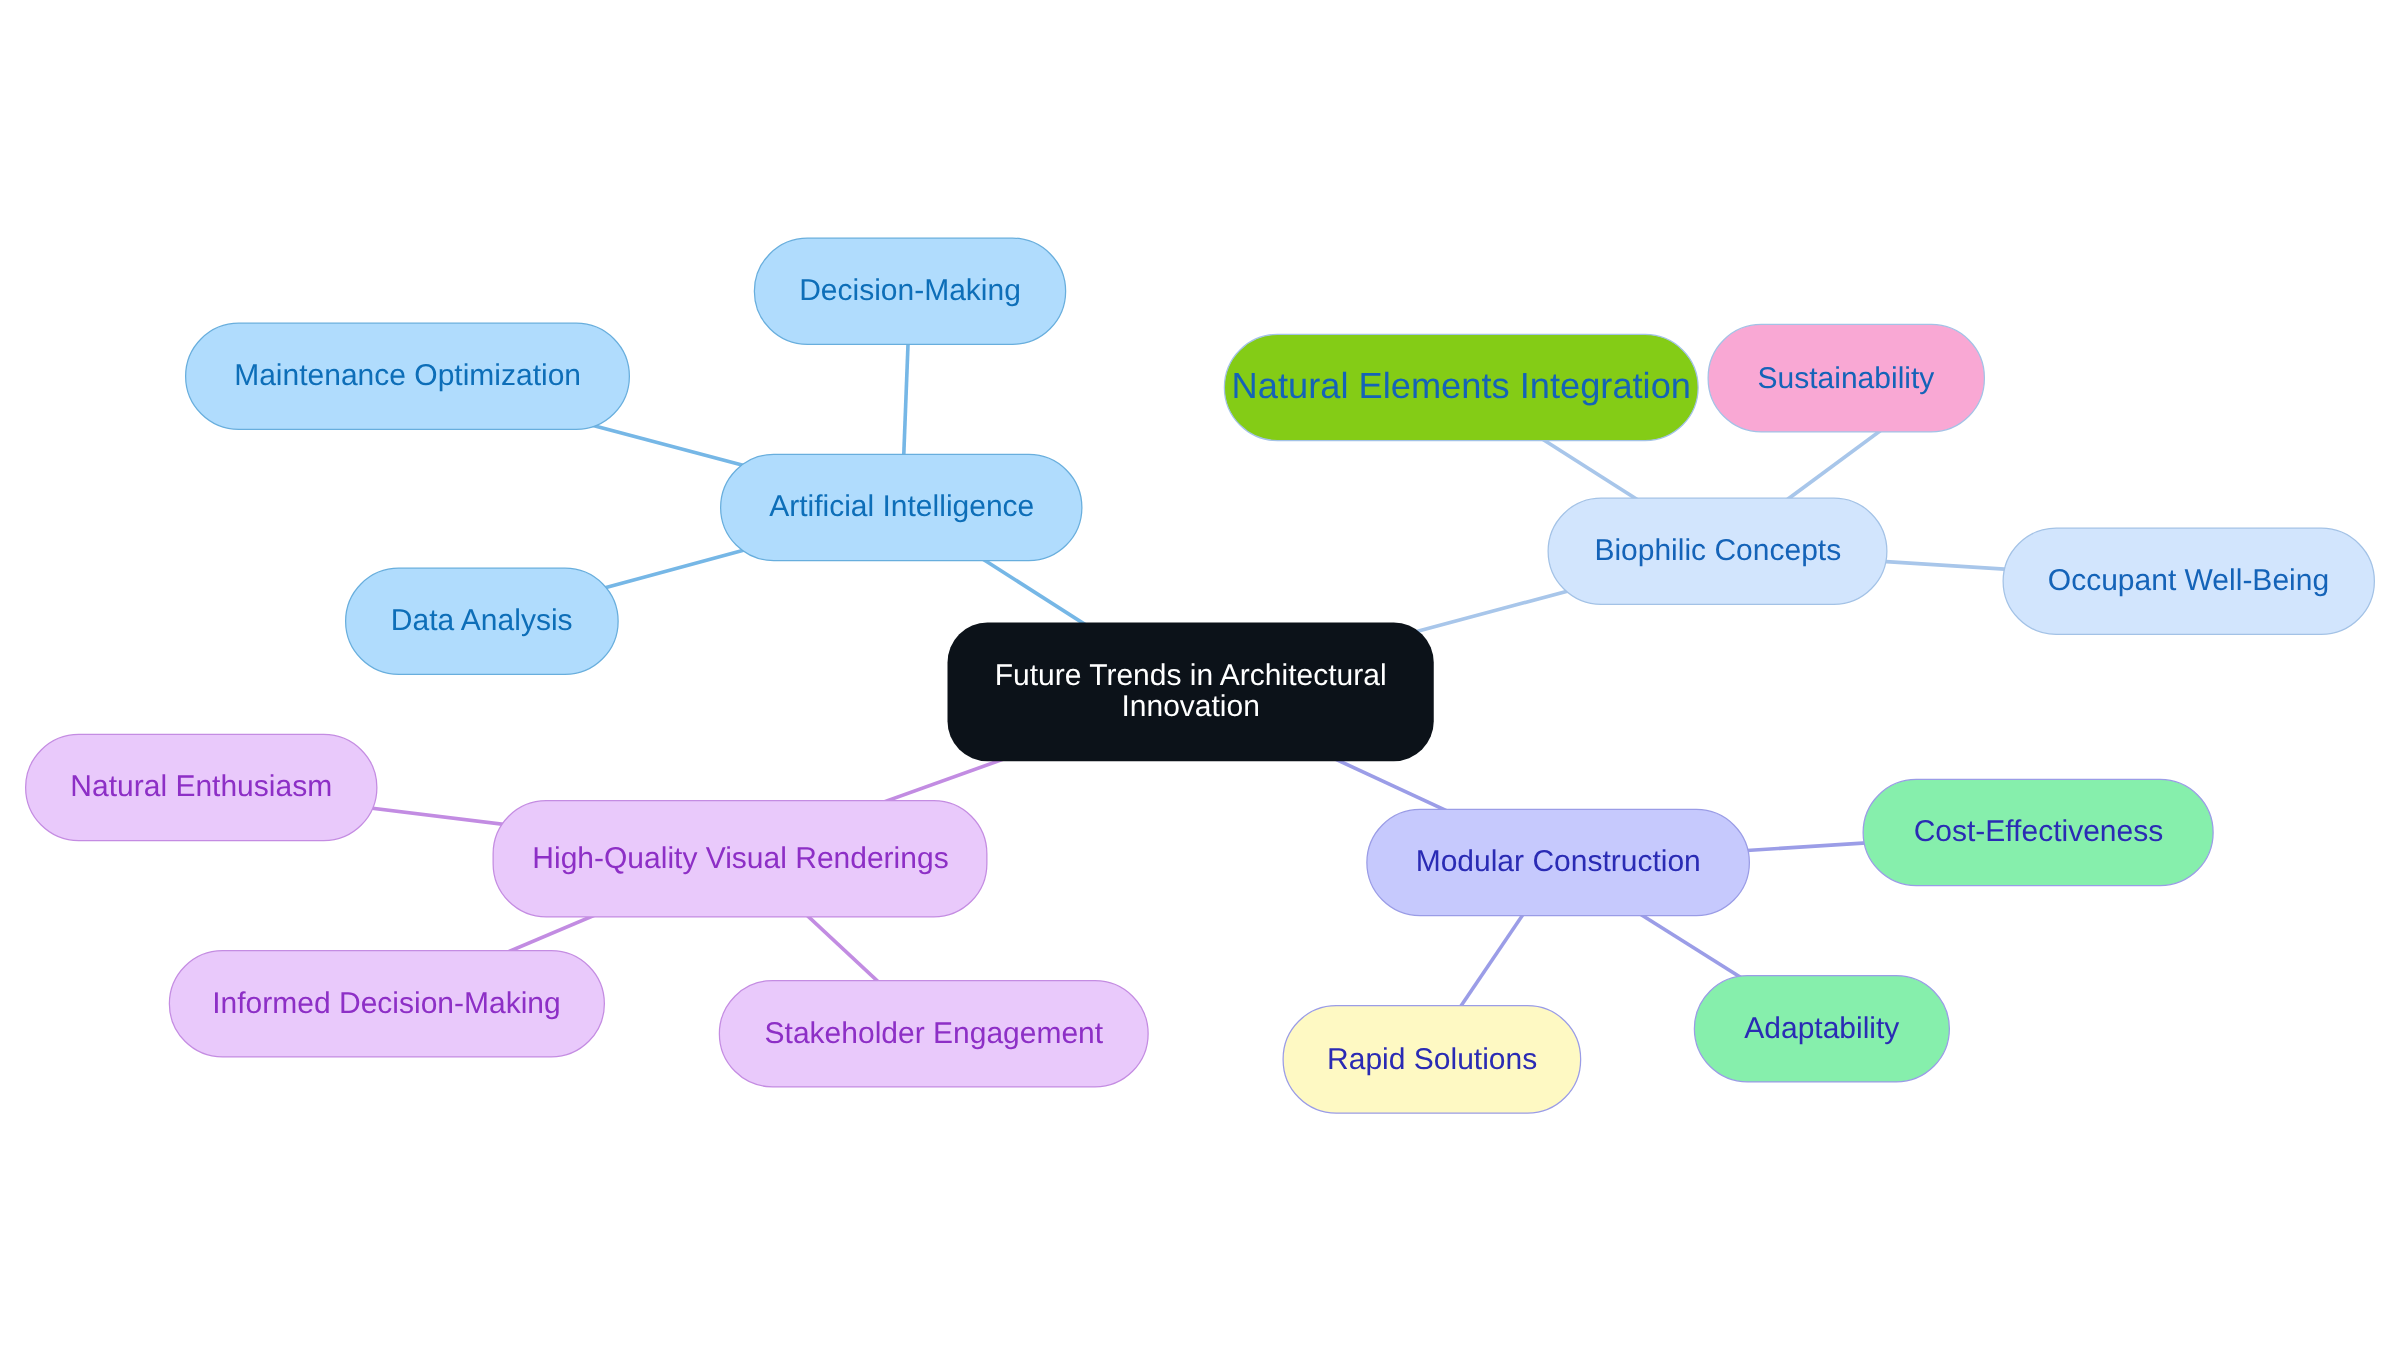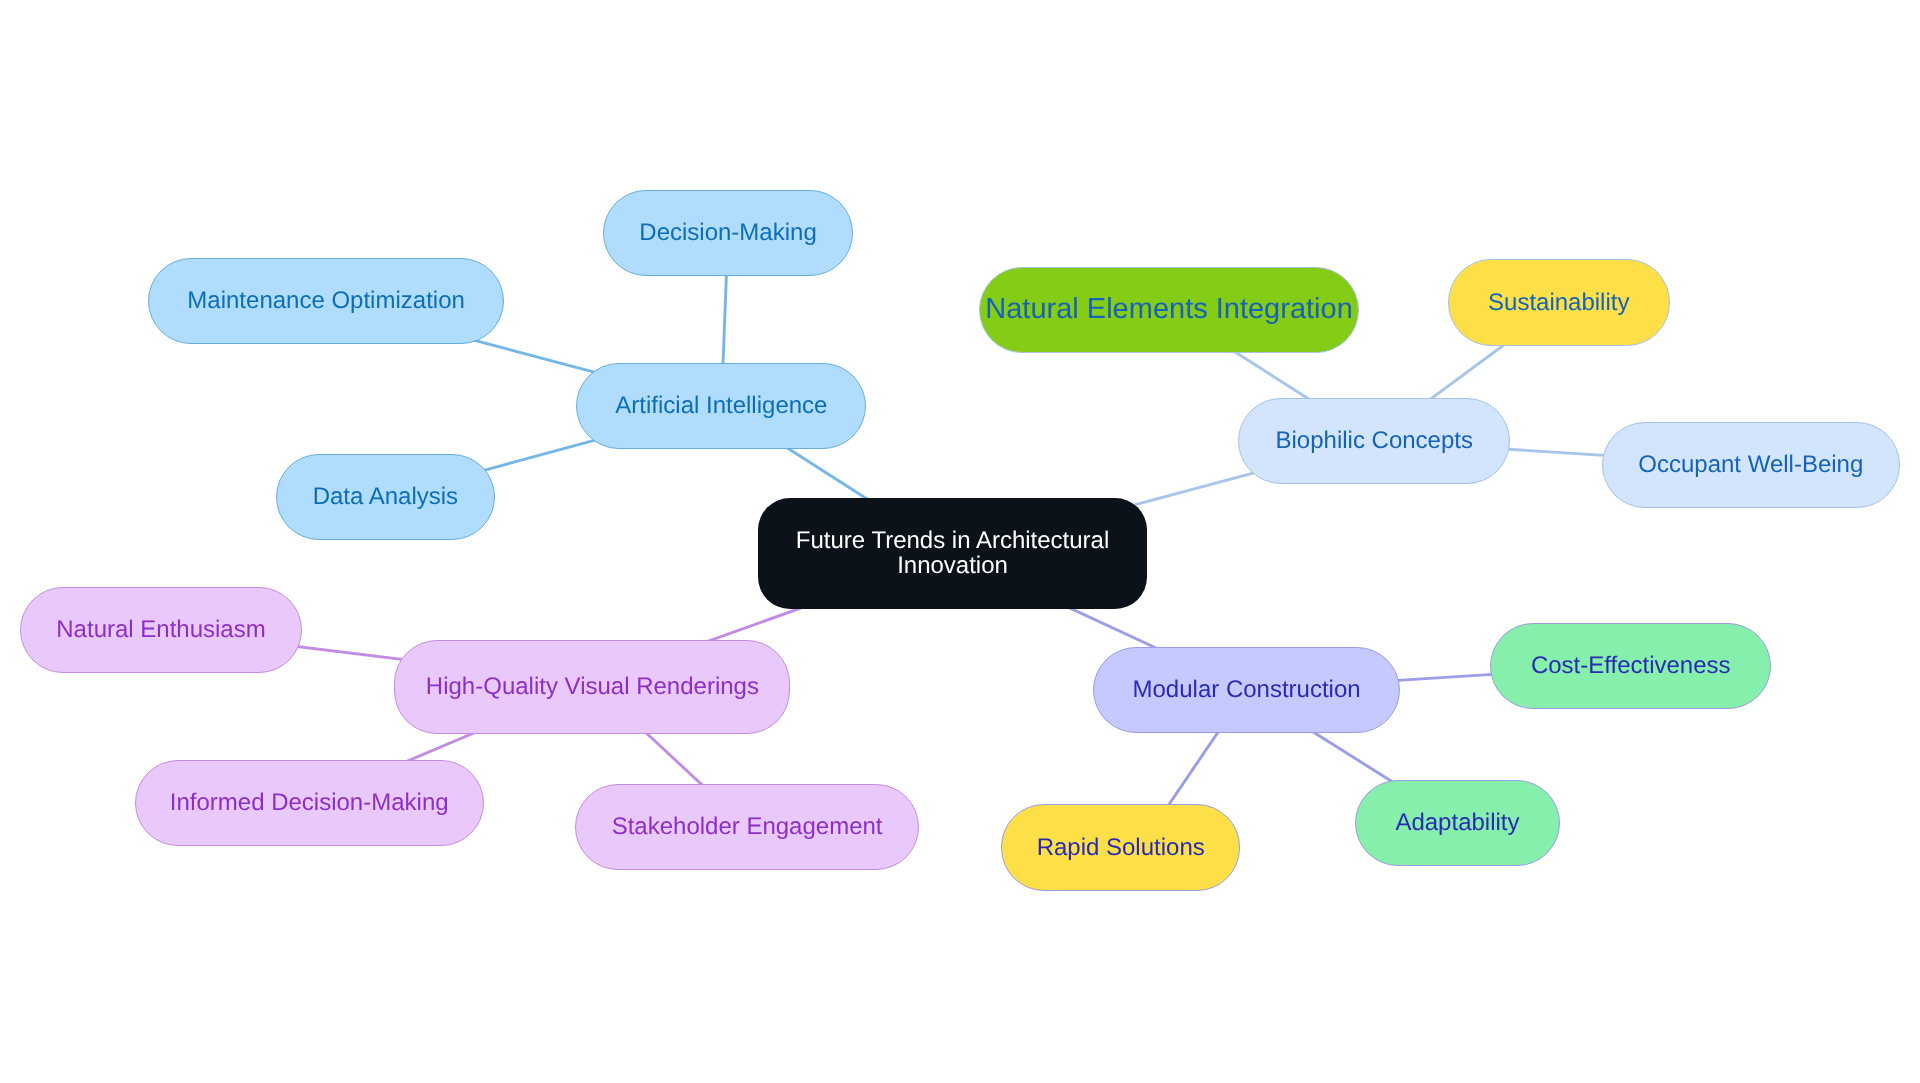--- a/index.html
+++ b/index.html
@@ -64,21 +64,21 @@
     </div>
     <div class="node" style="left: 276.1px; top: 453.9px; width: 218.5px; height: 86.2px; background: rgb(176, 220, 253); border-color: rgb(104, 174, 221); color: rgb(13, 110, 184); font-size: 24px; border-width: 1.6px;">
       <span class="node-label">Data Analysis</span>
     </div>
     <div class="node" style="left: 1238.3px; top: 397.6px; width: 271.9px; height: 86.2px; background: rgb(210, 229, 253); border-color: rgb(163, 194, 230); color: rgb(20, 99, 184); font-size: 24px; border-width: 1.6px;">
       <span class="node-label">Biophilic Concepts</span>
     </div>
     <div class="node" style="left: 978.6px; top: 266.8px; width: 380.9px; height: 86.2px; background: #84cc16; border-color: rgb(163, 194, 230); color: rgb(20, 99, 184); font-size: 29px; border-width: 1.6px;">
       <span class="node-label">Natural Elements Integration</span>
     </div>
-    <div class="node" style="left: 1448px; top: 259.4px; width: 221.5px; height: 86.2px; background: #fde047; border-color: rgb(163, 194, 230); color: rgb(20, 99, 184); font-size: 24px; border-width: 1.6px;">
+    <div class="node" style="left: 1366px; top: 259.4px; width: 221.5px; height: 86.2px; background: #f9a8d4; border-color: rgb(163, 194, 230); color: rgb(20, 99, 184); font-size: 24px; border-width: 1.6px;">
       <span class="node-label">Sustainability</span>
     </div>
     <div class="node" style="left: 1601.7px; top: 421.6px; width: 298.2px; height: 86.2px; background: rgb(210, 229, 253); border-color: rgb(163, 194, 230); color: rgb(20, 99, 184); font-size: 24px; border-width: 1.6px;">
       <span class="node-label">Occupant Well-Being</span>
     </div>
     <div class="node" style="left: 394.3px; top: 639.6px; width: 396.2px; height: 94px; background: rgb(233, 201, 251); border-color: rgb(196, 140, 226); color: rgb(141, 47, 198); font-size: 24px; border-width: 1.6px;">
       <span class="node-label">High-Quality Visual Renderings</span>
     </div>
     <div class="node" style="left: 20px; top: 586.7px; width: 282px; height: 86.2px; background: rgb(233, 201, 251); border-color: rgb(196, 140, 226); color: rgb(141, 47, 198); font-size: 24px; border-width: 1.6px;">
       <span class="node-label">Natural Enthusiasm</span>
@@ -88,20 +88,20 @@
     </div>
     <div class="node" style="left: 575.2px; top: 783.8px; width: 343.8px; height: 86.2px; background: rgb(233, 201, 251); border-color: rgb(196, 140, 226); color: rgb(141, 47, 198); font-size: 24px; border-width: 1.6px;">
       <span class="node-label">Stakeholder Engagement</span>
     </div>
     <div class="node" style="left: 1093.3px; top: 646.9px; width: 306.6px; height: 86.2px; background: rgb(198, 201, 253); border-color: rgb(154, 156, 230); color: rgb(42, 43, 180); font-size: 24px; border-width: 1.6px;">
       <span class="node-label">Modular Construction</span>
     </div>
     <div class="node" style="left: 1490.4px; top: 622.5px; width: 280.7px; height: 86.2px; background: #86efac; border-color: rgb(154, 156, 230); color: rgb(42, 43, 180); font-size: 24px; border-width: 1.6px;">
       <span class="node-label">Cost-Effectiveness</span>
     </div>
-    <div class="node" style="left: 1001px; top: 804.4px; width: 239.4px; height: 86.2px; background: #fde047; border-color: rgb(154, 156, 230); color: rgb(42, 43, 180); font-size: 24px; border-width: 1.6px;">
+    <div class="node" style="left: 1026px; top: 804.4px; width: 239.4px; height: 86.2px; background: #fef9c3; border-color: rgb(154, 156, 230); color: rgb(42, 43, 180); font-size: 24px; border-width: 1.6px;">
       <span class="node-label">Rapid Solutions</span>
     </div>
     <div class="node" style="left: 1354.8px; top: 779.7px; width: 205.3px; height: 86.2px; background: #86efac; border-color: rgb(154, 156, 230); color: rgb(42, 43, 180); font-size: 24px; border-width: 1.6px;">
       <span class="node-label">Adaptability</span>
     </div>
   </div>
 </div>
 
 </body></html>

